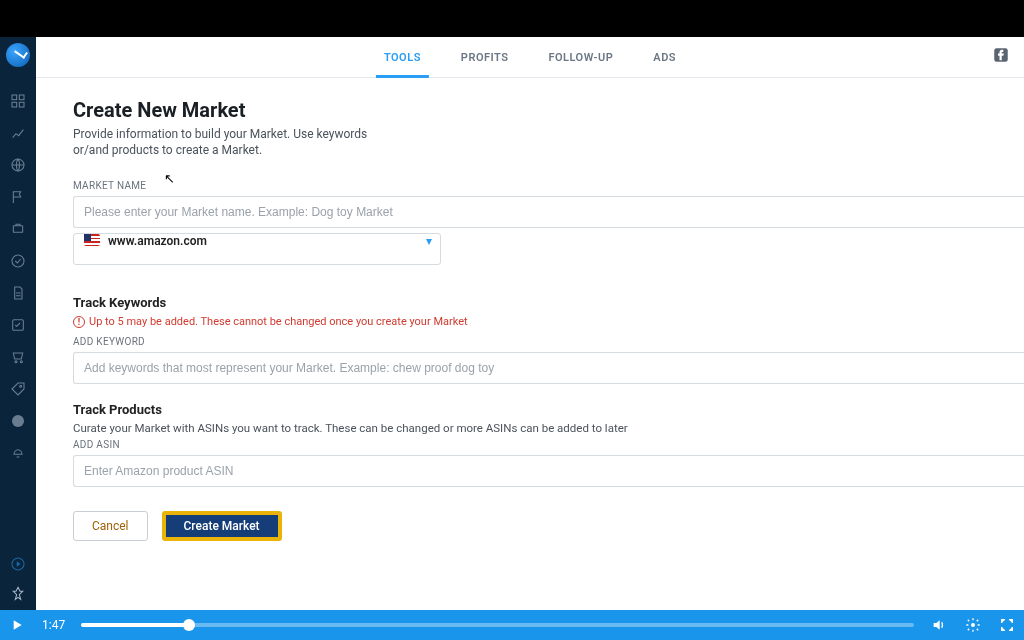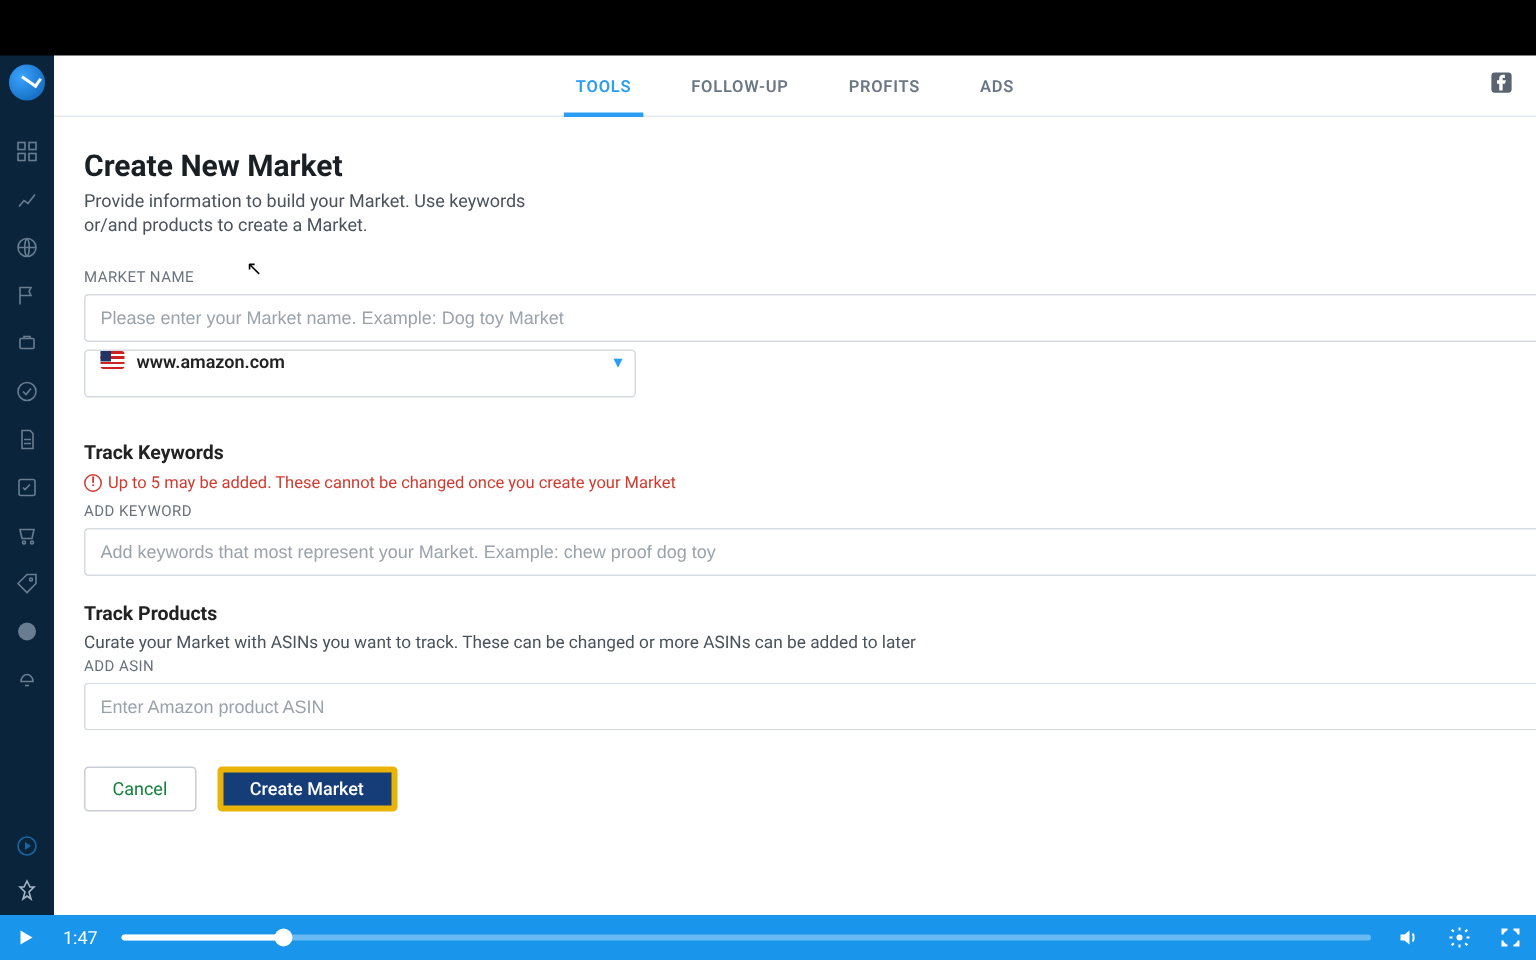--- a/index.html
+++ b/index.html
@@ -16,38 +16,38 @@
   .side-icon.accent svg{stroke:#2a9df4;}
   .side-icon.pin{opacity:.9;}
   .content { position:absolute; top:37px; left:36px; right:0; bottom:30px; background:#fff; overflow:hidden;}
   .topnav { height:41px; border-bottom:1px solid #e5e8ec; display:flex; align-items:stretch; position:relative;}
   .nav-center{position:absolute;left:50%;transform:translateX(-50%);display:flex;height:100%;}
   .nav-item { display:flex;align-items:center;padding:0 20px; font-size:11px; letter-spacing:.5px; color:#6b7785; cursor:pointer; font-weight:600;}
   .nav-item.active{ color:#2a9df4; position:relative;}
   .nav-item.active::after{content:"";position:absolute;left:12px;right:12px;bottom:-1px;height:3px;background:#2a9df4;}
   .nav-right{position:absolute;right:14px;top:0;height:100%;display:flex;align-items:center;gap:14px;}
   .nav-right svg{width:18px;height:18px;fill:#5a6470;}
-  .page { padding:20px 0 0 20px; }
+  .page { padding:20px 0 0 37px; }
   .page-title{ font-size:20px; font-weight:700; color:#1a1f24; margin-bottom:4px;}
   .page-sub{ font-size:12px; color:#4a525b; max-width:330px; line-height:1.35;}
   .field-label{ font-size:10px; letter-spacing:.3px; color:#6a737d; margin-top:22px; text-transform:uppercase;}
   .text-input{ margin-top:5px; width:100%; height:32px; border:1px solid #d6dbe0; border-right:none; border-radius:3px 0 0 3px; padding:0 10px; font-size:12px; color:#333; outline:none;}
   .text-input::placeholder{color:#9aa2ab;}
   .select-wrap{ margin-top:5px; width:368px; height:32px; border:1px solid #d6dbe0; border-radius:3px; display:flex; align-items:flex-start; padding:0 10px; position:relative; background:#fff;}
   .flag{width:16px;height:12px;background:linear-gradient(180deg,#c22 0 15%,#fff 15% 30%,#c22 30% 45%,#fff 45% 60%,#c22 60% 75%,#fff 75% 90%,#c22 90% 100%);position:relative;border-radius:2px;margin-right:8px;}
   .flag::before{content:"";position:absolute;top:0;left:0;width:7px;height:7px;background:#236;} 
   .select-text{font-size:12px;font-weight:600;color:#222;}
   .chev{position:absolute;right:8px;color:#2a9df4;font-size:12px;}
   .section-h{ font-size:13px; font-weight:700; color:#222; margin-top:30px;}
   .warn{ color:#d13a2f; font-size:11px; margin-top:5px; display:flex; align-items:center; gap:4px;}
   .warn-icon{display:inline-flex;width:12px;height:12px;border:1.5px solid #d13a2f;border-radius:50%;align-items:center;justify-content:center;font-size:9px;font-weight:700;}
   .desc{ font-size:11.5px; color:#4a525b; margin-top:4px;}
   .btn-row{ margin-top:24px; display:flex; gap:14px;}
   .btn{ height:30px; padding:0 18px; font-size:12px; border-radius:3px; cursor:pointer; display:inline-flex; align-items:center; justify-content:center;}
-  .btn-outline{ background:#fff; border:1px solid #c9ced4; color:#15803d;}
+  .btn-outline{ background:#fff; border:1px solid #c9ced4; color:#a16207;}
   .btn-primary{ background:#153d77; border:4px solid #eab308; color:#fff; font-weight:500;}
   .cursor-fake{position:absolute;left:128px;top:134px;font-size:13px;color:#000;pointer-events:none;}
   
   .videobar{ position:absolute; left:0; right:0; bottom:0; height:30px; background:#1996eb; display:flex; align-items:center; color:#fff; font-size:12px;}
   .vb-btn{width:34px;height:30px;display:flex;align-items:center;justify-content:center;cursor:pointer;}
   .vb-btn svg{width:16px;height:16px;fill:#fff;}
   .vb-time{padding:0 8px;}
   .vb-track{flex:1;height:4px;background:rgba(255,255,255,.35);position:relative;margin:0 8px;border-radius:2px;}
   .vb-prog{position:absolute;left:0;top:0;bottom:0;width:13%;background:#fff;border-radius:2px;}
   .vb-handle{position:absolute;left:13%;top:50%;width:12px;height:12px;background:#fff;border-radius:50%;transform:translate(-50%,-50%);}
@@ -146,22 +146,22 @@
             <path d="M12 2l3 6h4l-5 5 2 7-4-3-4 3 2-7-5-5h4z"></path>
           </svg>
         </div>
     </div>
   </div>
 
   <div class="content">
     <div class="topnav">
       <div class="nav-center">
         <div class="nav-item active">TOOLS</div>
+        <div class="nav-item">PROFITS</div>
         <div class="nav-item">FOLLOW-UP</div>
-        <div class="nav-item">PROFITS</div>
         <div class="nav-item">ADS</div>
       </div>
       <div class="nav-right">
         <span><svg viewBox="0 0 24 24">
               <rect x="3" y="3" width="18" height="18" rx="3"></rect>
               <path d="M13 8h2V5h-2c-1.7 0-3 1.3-3 3v2H8v3h2v6h3v-6h2l1-3h-3V8z" fill="#fff"></path>
             </svg></span>
       </div>
     </div>
 

